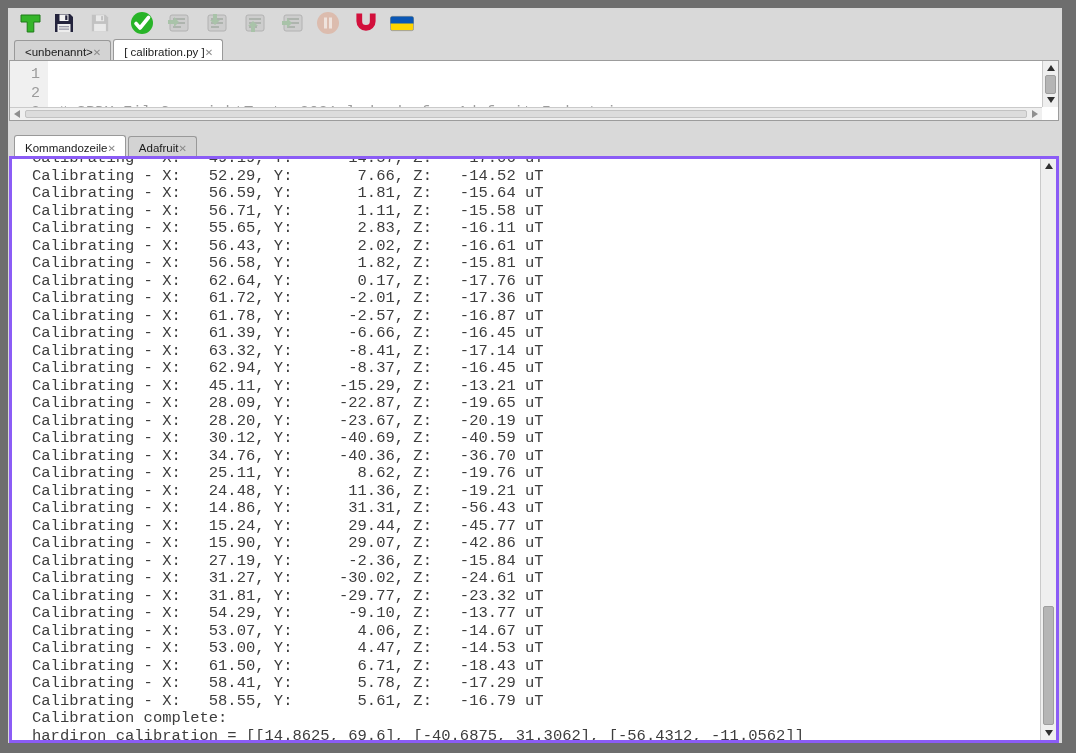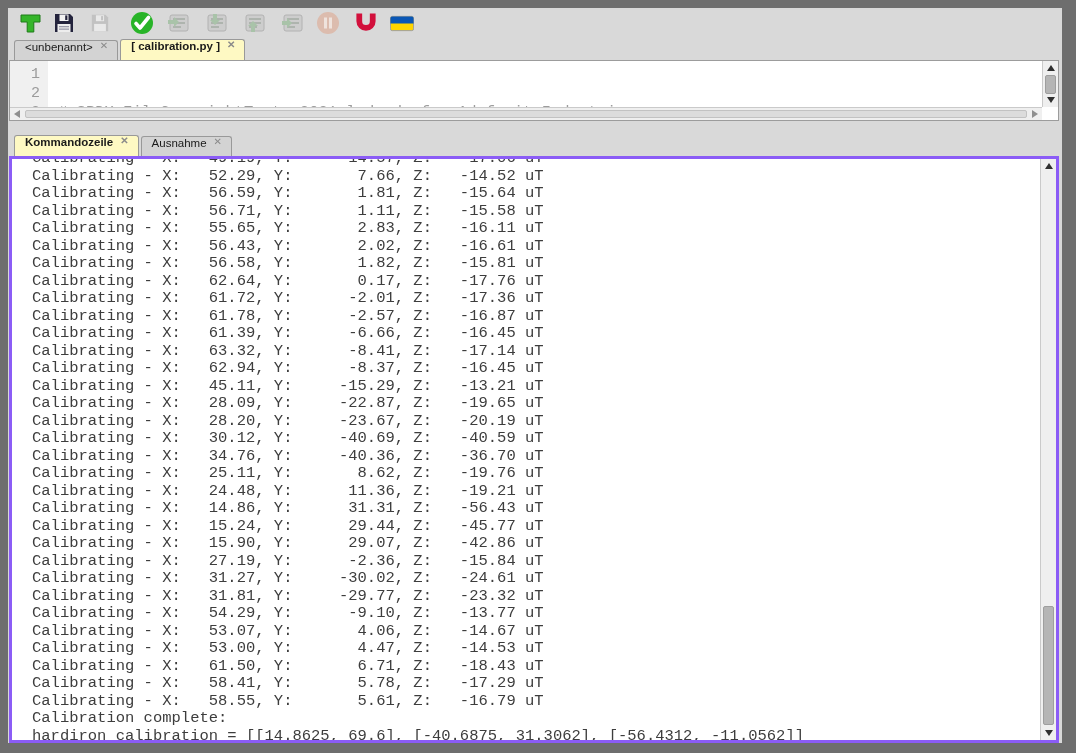--- a/index.html
+++ b/index.html
@@ -28,30 +28,30 @@
   .gap10{margin-left:10px}.gap12{margin-left:12px}.gap14{margin-left:14px}.gap18{margin-left:18px}
 
   
   .tabbar {
     flex:none; display:flex; align-items:flex-end;
     padding-left:6px; position:relative;
   }
   .tabbar.editor-tabs { height:22px; }
   .tabbar.panel-tabs  { height:35px; }
   .tab {
-    display:inline-flex; align-items:flex-start; gap:7px;
+    display:inline-flex; align-items:flex-end; 
     height:20px; padding:0 9px 2px 10px;
     font-size:11.5px; color:#1a1a1a;
     background:#d3d3d3;
     border:1px solid #999; border-bottom:none;
     border-radius:3px 3px 0 0;
     margin-right:2px; position:relative; z-index:1;
     white-space:nowrap;
   }
-  .tab.active { background:#fef9c3; z-index:3; height:21px;font-weight:bold; }
+  .tab.active { background:#ffffff; z-index:3; height:21px; }
   .tab .close { font-size:10px; color:#8a8a8a; line-height:1; }
 
   
   .editor-wrap {
     flex:none; height:61px;
     background:#fff;
     border:1px solid #9c9c9c;
     margin:0 3px 0 1px;
     position:relative; overflow:hidden; z-index:2;
   }
@@ -246,21 +246,21 @@
           </div>
       </div>
     </div>
 
     <div class="tabbar panel-tabs">
       <div class="tab active">
         <span>Kommandozeile</span>
         <span class="close">✕</span>
       </div>
       <div class="tab">
-        <span>Ausnahme</span>
+        <span>Adafruit</span>
         <span class="close">✕</span>
       </div>
     </div>
 
     <div class="console-wrap">
       <div class="shell">
         <pre style="color: rgb(61, 61, 61);"><span id="shell-lines">Calibrating - X:   49.19, Y:      14.57, Z:   -17.06 uT
 Calibrating - X:   52.29, Y:       7.66, Z:   -14.52 uT
 Calibrating - X:   56.59, Y:       1.81, Z:   -15.64 uT
 Calibrating - X:   56.71, Y:       1.11, Z:   -15.58 uT

